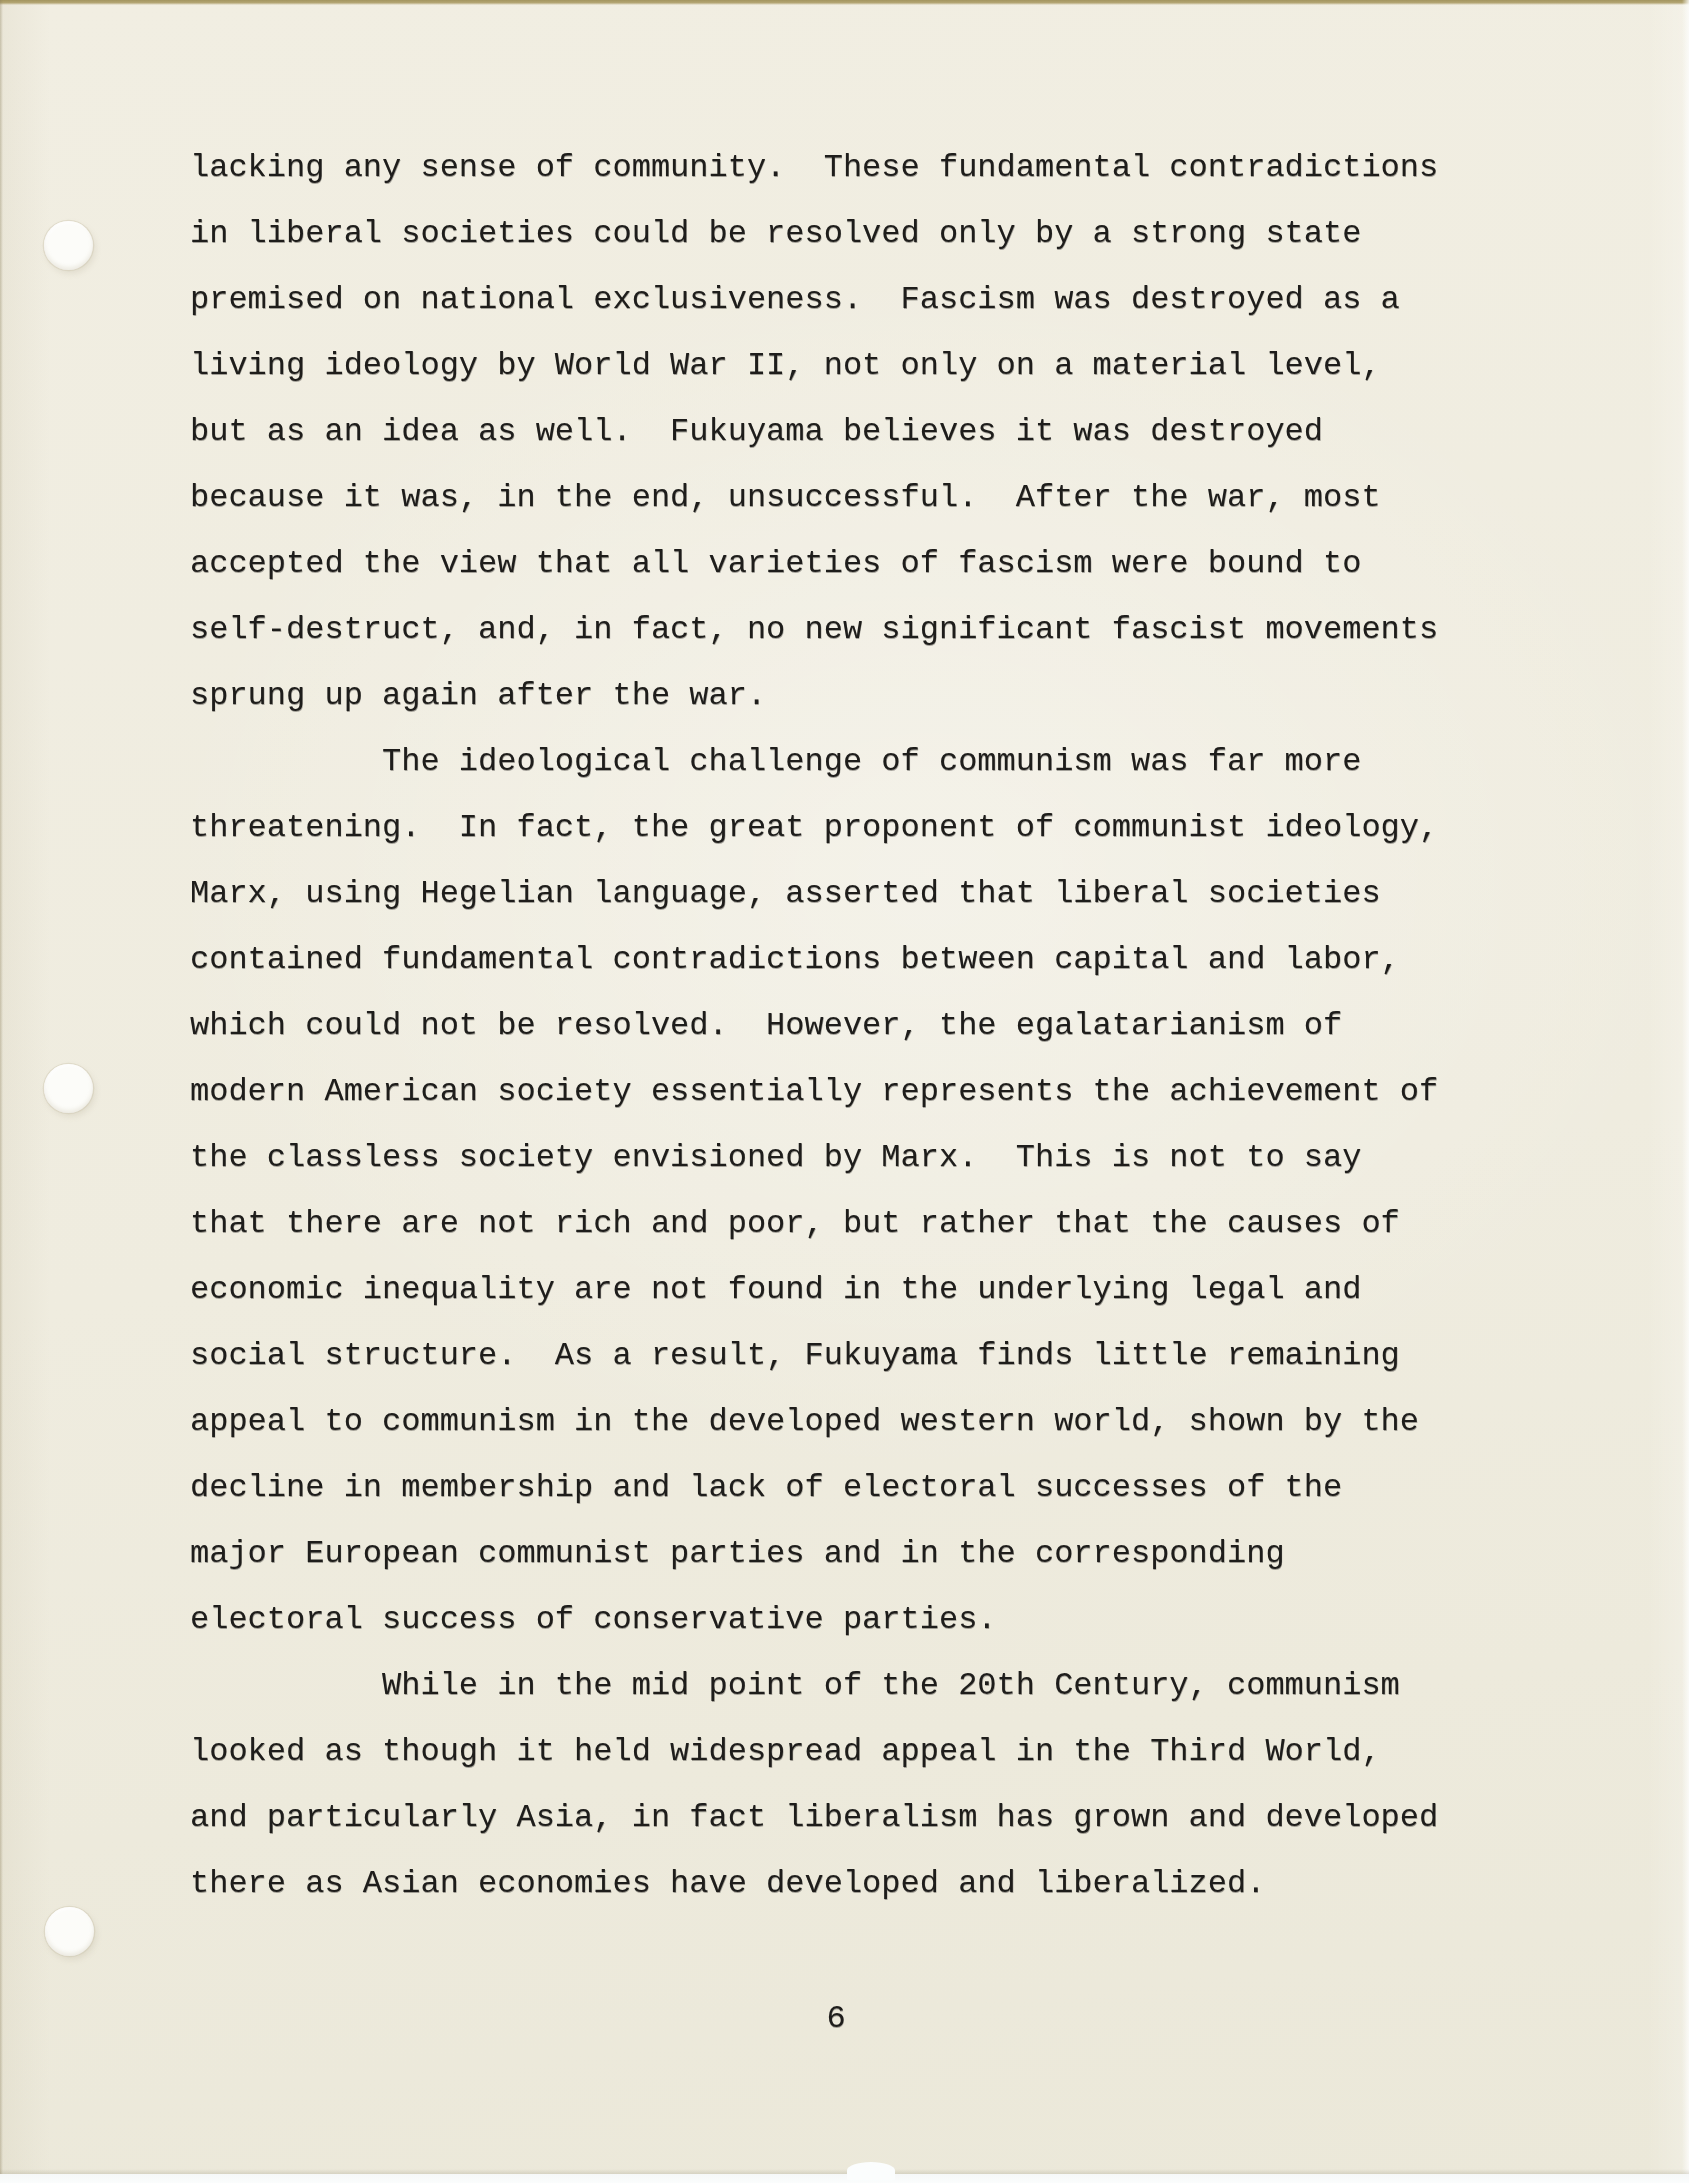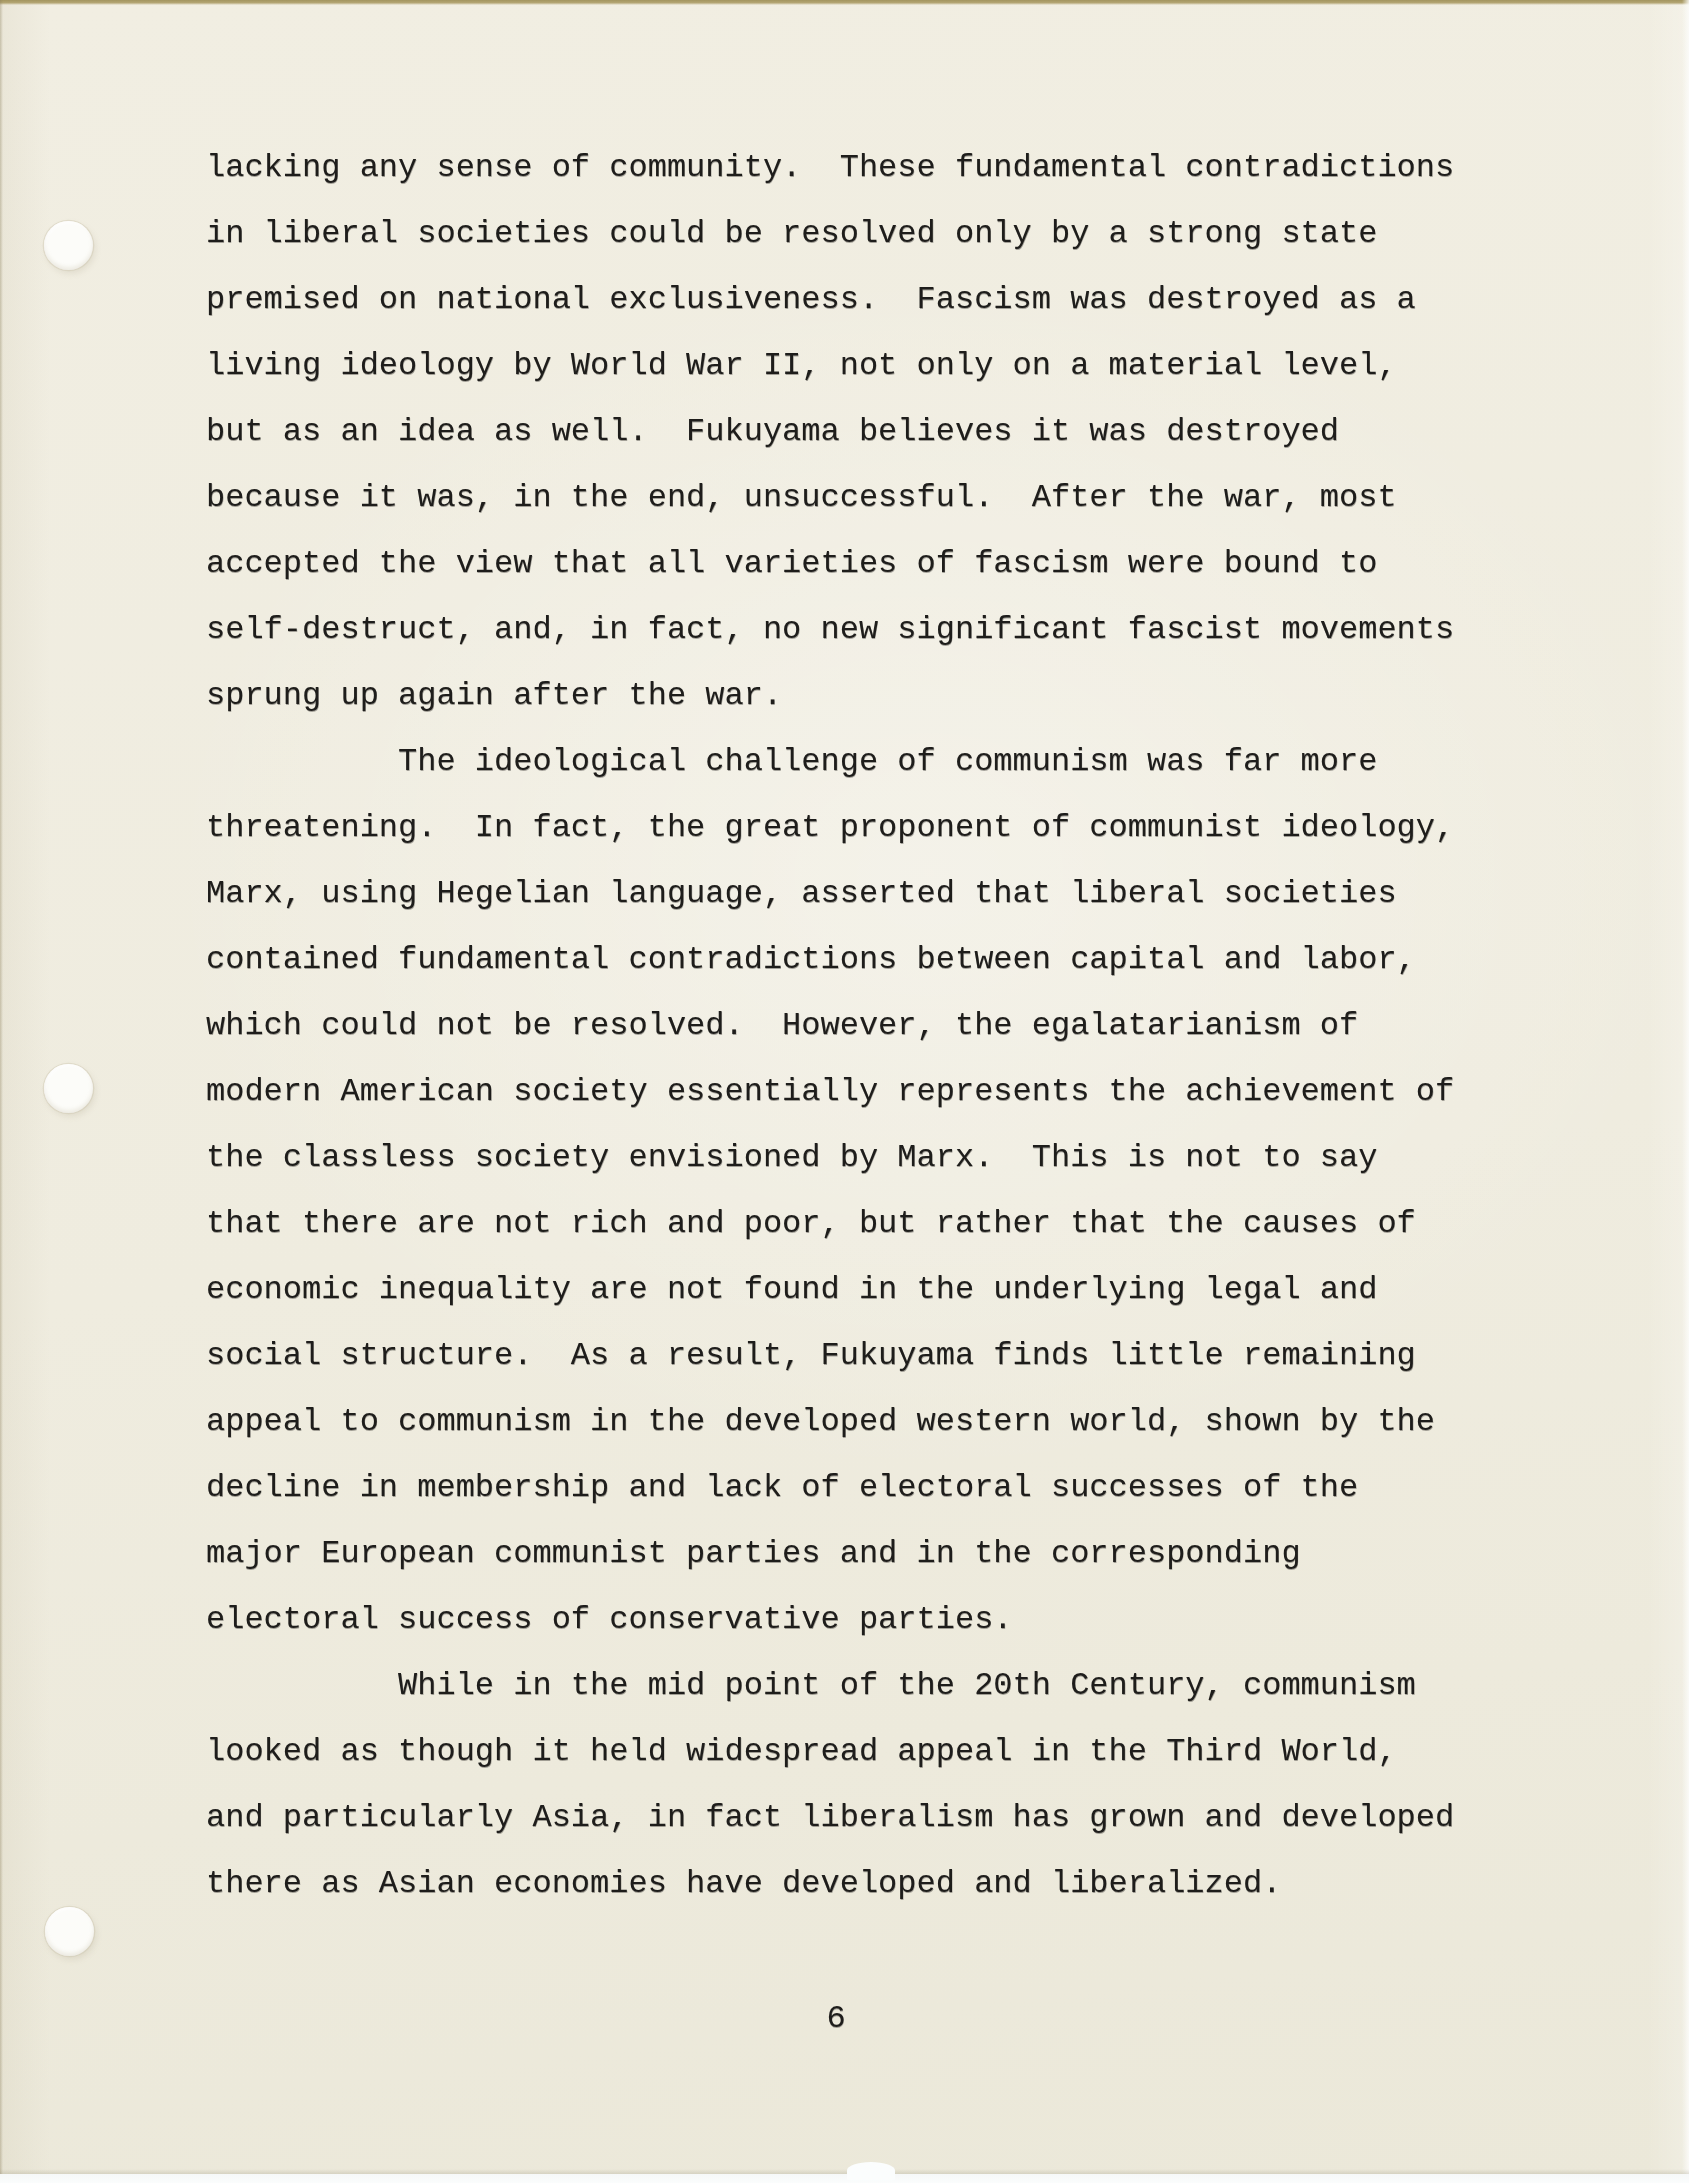--- a/index.html
+++ b/index.html
@@ -78,21 +78,21 @@
       2px 3.3px 6px rgba(150,140,110,0.18),
       inset 0 -2.6px 4.6px rgba(175,165,135,0.20),
       inset 1.3px 2px 3.3px rgba(255,255,255,0.9);
   }
   .hole-1 { left: 44px;  top: 221px;  }
   .hole-2 { left: 44px;  top: 1064px; }
   .hole-3 { left: 45px;  top: 1907px; }
   
   .text-block {
     position: absolute;
-    left: 206px;
+    left: 190px;
     top: 135px;
     font-size: 32px;
     line-height: 66px;
     color: #1e1d1b;
     white-space: pre;
     letter-spacing: 0;
     text-shadow: 0.4px 0.5px 0.5px rgba(35,32,28,0.38);
   }
   .tline {
     height: 66px;

